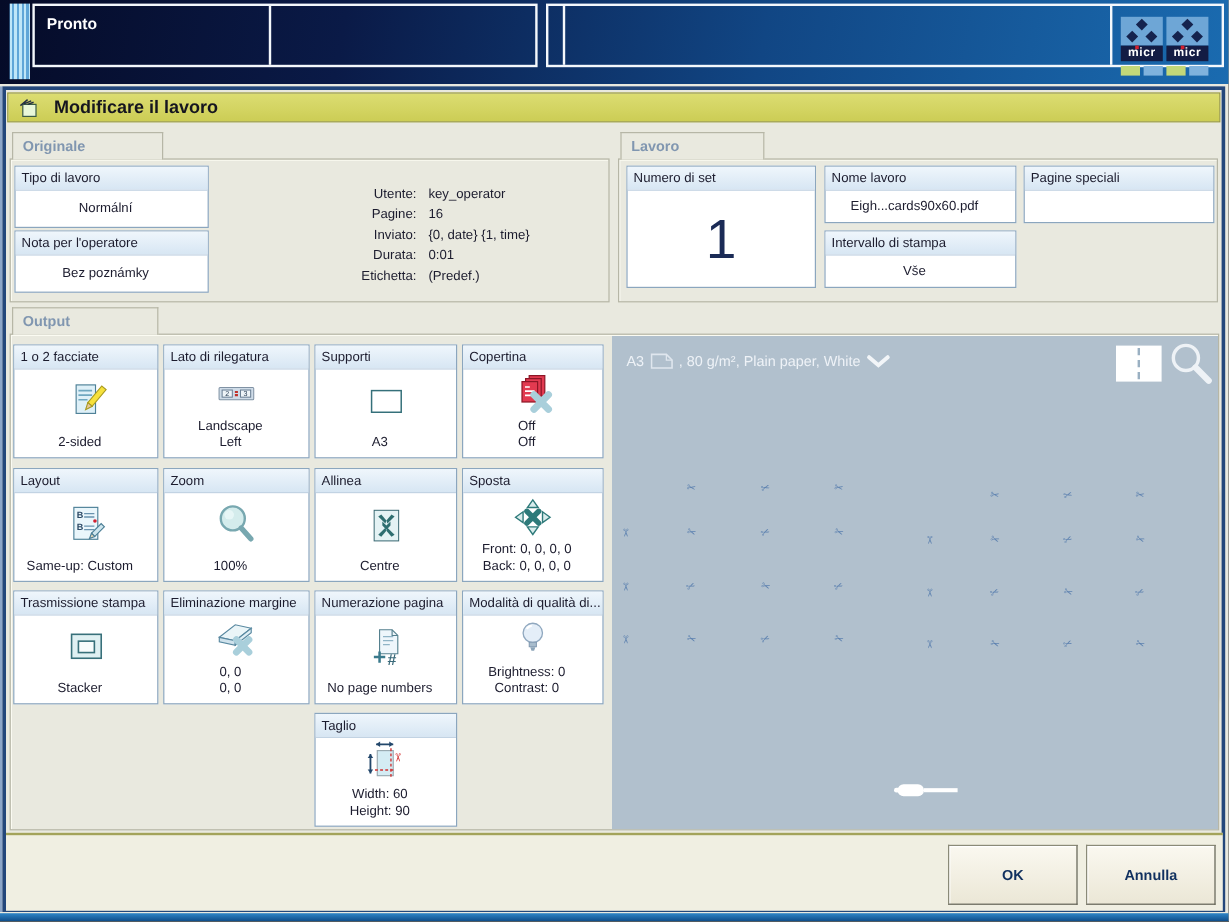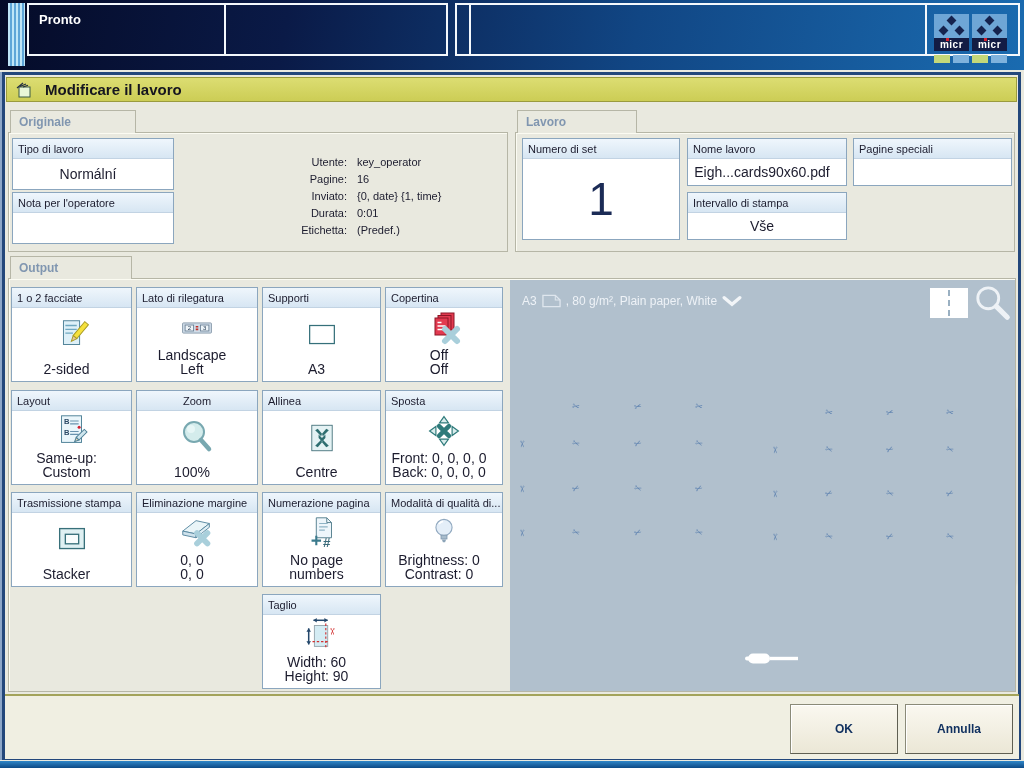--- a/index.html
+++ b/index.html
@@ -39,21 +39,21 @@
     font-size:12px;font-weight:bold;color:#8096b0;padding:4px 10px 0 8px;}
   .gbox{position:absolute;box-sizing:border-box;border:1px solid #b6b6a6;
     box-shadow:inset 1px 1px 0 #fbfbf2;background:#e9e9df;z-index:1;}
   
   .tile{position:absolute;box-sizing:border-box;background:#fff;border:1px solid #8ba6be;
     display:flex;flex-direction:column;z-index:4;}
   .tile-h{flex:0 0 auto;background:linear-gradient(#eff6fc,#d7e6f3);border-bottom:1px solid #c2d3e3;
     font-size:11px;color:#1c1c2e;padding:4px 5px 3px 5px;white-space:nowrap;overflow:hidden;}
   .tile-i{flex:1 1 auto;display:flex;align-items:center;justify-content:center;min-height:0;}
   .tile-i svg{display:block;}
-  .tile-v{flex:0 0 auto;font-size:14px;color:#1c1c2e;text-align:center;
+  .tile-v{flex:0 0 auto;font-size:11px;color:#1c1c2e;text-align:center;
     padding:0 12px 5px 2px;white-space:pre-line;line-height:14px;}
   .bignum{font-size:46px;color:#1b2b56;line-height:1;}
   
   .inforows{position:absolute;left:253px;top:156px;width:256px;display:grid;
     grid-template-columns:94px auto;column-gap:10px;row-gap:5px;font-size:11px;color:#1c1c2e;z-index:4;}
   .inforows .il{text-align:right;}
   
   .preview{position:absolute;left:510px;top:280px;width:505px;height:411px;background:#b1c0cd;z-index:2;}
   .pv-head{position:absolute;left:12px;top:14px;display:flex;align-items:center;gap:5px;
     color:#eef2f7;font-size:12px;}
@@ -146,20 +146,21 @@
 
   <div class="gtab" style="left:10px;top:110px;width:126px;">Originale</div>
   <div class="gbox" style="left:8px;top:132px;width:500px;height:120px;"></div>
 
   <div class="tile" style="left:12px;top:138px;width:162px;height:52px;">
     <div class="tile-h">Tipo di lavoro</div>
     <div class="tile-v" style="flex:1;display:flex;align-items:center;justify-content:center;padding-bottom:0;">Normální</div>
   </div>
   <div class="tile" style="left:12px;top:192px;width:162px;height:52px;">
     <div class="tile-h">Nota per l'operatore</div>
+    <div class="tile-v" style="flex:1;display:flex;align-items:center;justify-content:center;padding-bottom:0;">Bez poznámky</div>
   </div>
 
   <div class="inforows">
     <span class="il">Utente:</span>
     <span class="iv">key_operator</span>
     <span class="il">Pagine:</span>
     <span class="iv">16</span>
     <span class="il">Inviato:</span>
     <span class="iv">{0, date} {1, time}</span>
     <span class="il">Durata:</span>
@@ -265,21 +266,21 @@
     <div class="tile-v">Same-up: Custom</div>
   </div>
   <div class="tile" style="left:136px;top:390px;width:122px;height:95px;">
     <div class="tile-i" style="order:2;">
       <svg width="40" height="40" viewBox="0 0 40 40">
           <circle cx="17" cy="14" r="10" fill="#d4ecec" stroke="#78a8b0" stroke-width="2"></circle>
           <circle cx="14" cy="11" r="4" fill="#eaf8f8" opacity="0.85"></circle>
           <path d="M24 22 L32 31" stroke="#78a8b0" stroke-width="4.5" stroke-linecap="round"></path>
         </svg>
     </div>
-    <div class="tile-h" style="order:1;text-align:center;">Zoom</div>
+    <div class="tile-h" style="order:1;">Zoom</div>
     <div class="tile-v" style="order:3;">100%</div>
   </div>
   <div class="tile" style="left:262px;top:390px;width:119px;height:95px;">
     <div class="tile-h">Allinea</div>
     <div class="tile-i">
       <svg width="34" height="36" viewBox="0 0 40 40">
           <rect x="8" y="5" width="24" height="30" fill="#e4f2f4" stroke="#3c6a74"></rect>
           <g fill="#2e6e70">
             <polygon points="19,18 12,11 15,9 20,15"></polygon>
             <polygon points="21,18 28,11 25,9 20,15"></polygon>

